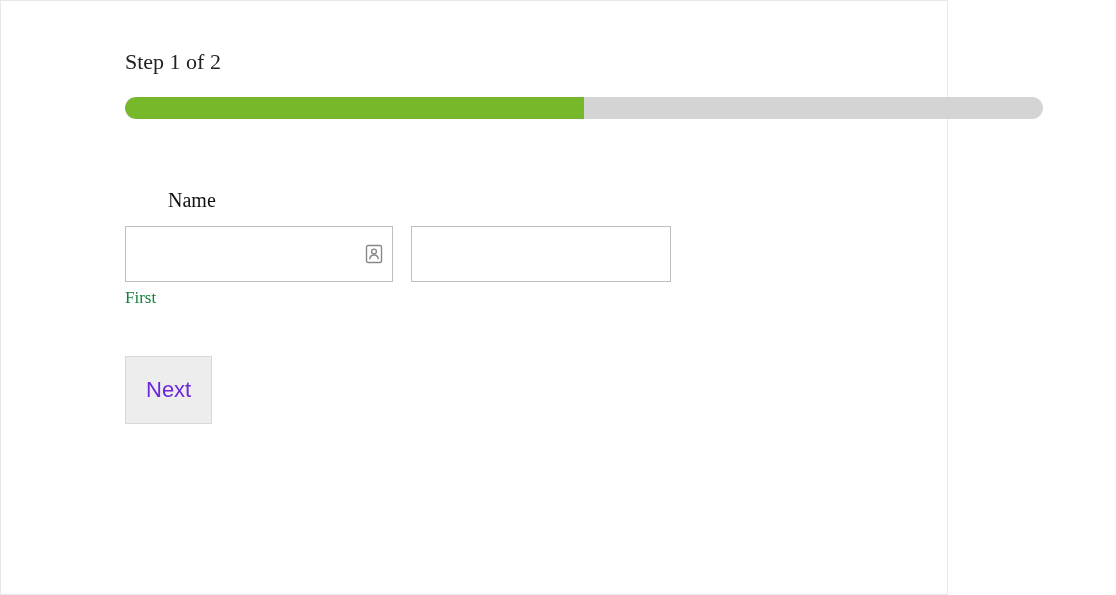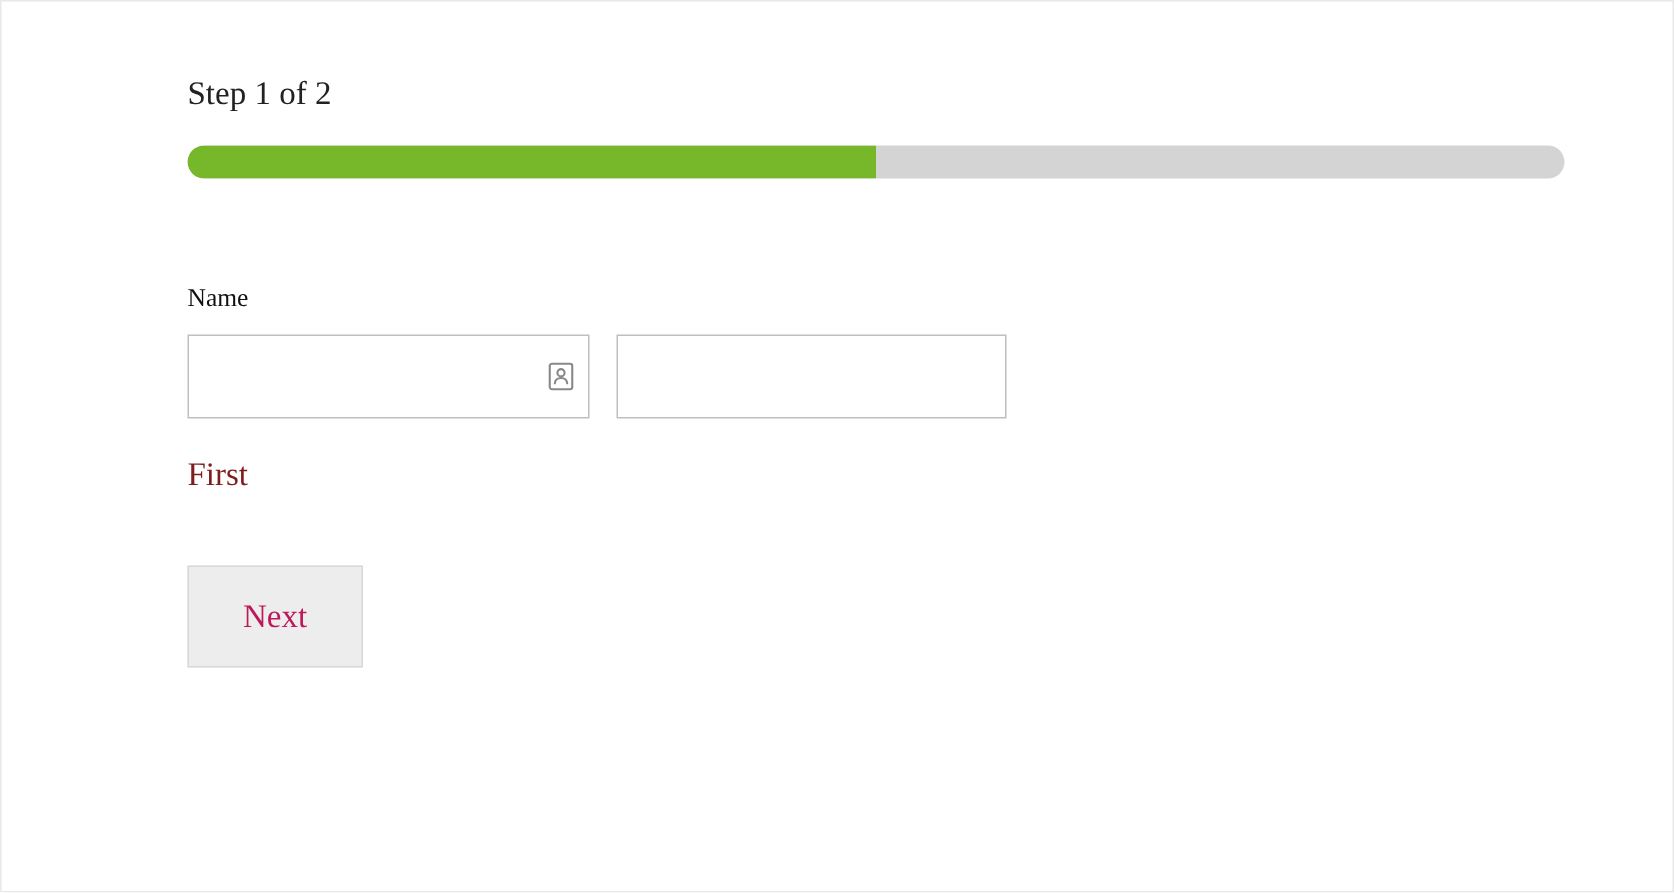--- a/index.html
+++ b/index.html
@@ -7,21 +7,21 @@
       margin: 0;
       padding: 0;
     }
     body {
       font-family: Georgia, 'Times New Roman', serif;
       background: #ffffff;
       width: 1116px;
       height: 595px;
     }
     .container {
-      width: 1116px;
+      width: 948px;
       height: 595px;
       border: 1px solid #e8e8e8;
       padding: 48px 72px 48px 124px;
     }
     .step-label {
       font-size: 22px;
       color: #222;
       margin-bottom: 22px;
       font-family: Georgia, serif;
     }
@@ -33,39 +33,40 @@
       overflow: hidden;
       margin-bottom: 70px;
     }
     .progress-fill {
       height: 100%;
       background: #76b82a;
       border-radius: 11px 0 0 11px;
       width: 50%;
     }
     .field-label {
-      font-size: 17px;
+      font-size: 20px;
       color: #111;
       font-weight: 500;
       margin-bottom: 14px;
       font-family: Georgia, serif;
+      margin-left: 43px;
     }
     .name-row {
       display: flex;
       gap: 18px;
       margin-bottom: 48px;
     }
     .name-col {
       display: flex;
       flex-direction: column;
     }
     .sublabel {
-      font-size: 22px;
-      color: #7f1d1d;
-      margin-top: 24px;
+      font-size: 17px;
+      color: #15803d;
+      margin-top: 6px;
       font-family: Georgia, serif;
     }
     input[type="text"],
     input[type="email"] {
       height: 56px;
       border: 1px solid #bfbfbf;
       background: #fff;
       font-size: 18px;
       padding: 0 14px;
       outline: none;
@@ -79,27 +80,27 @@
     }
     .email-input {
       width: 549px;
       display: block;
     }
     .email-block {
       margin-bottom: 36px;
     }
     .next-button {
       height: 68px;
-      padding: 0 36px;
+      padding: 0 20px;
       background: #ededed;
       border: 1px solid #d8d8d8;
       font-size: 22px;
-      color: #be185d;
+      color: #6d28d9;
       cursor: pointer;
-      font-family: Liberation Serif, serif;
+      font-family: Liberation Sans, sans-serif;
     }
     .input-wrapper {
       position: relative;
     }
     .contact-icon {
       position: absolute;
       right: 10px;
       top: 50%;
       transform: translateY(-50%);
       width: 18px;

